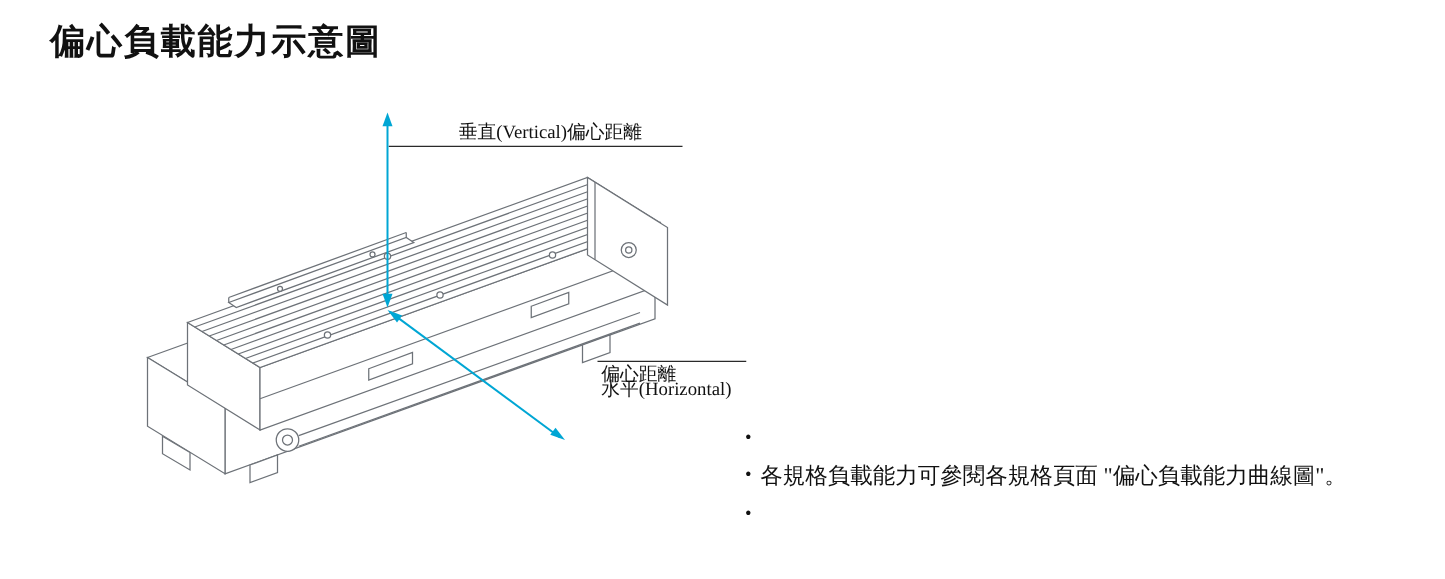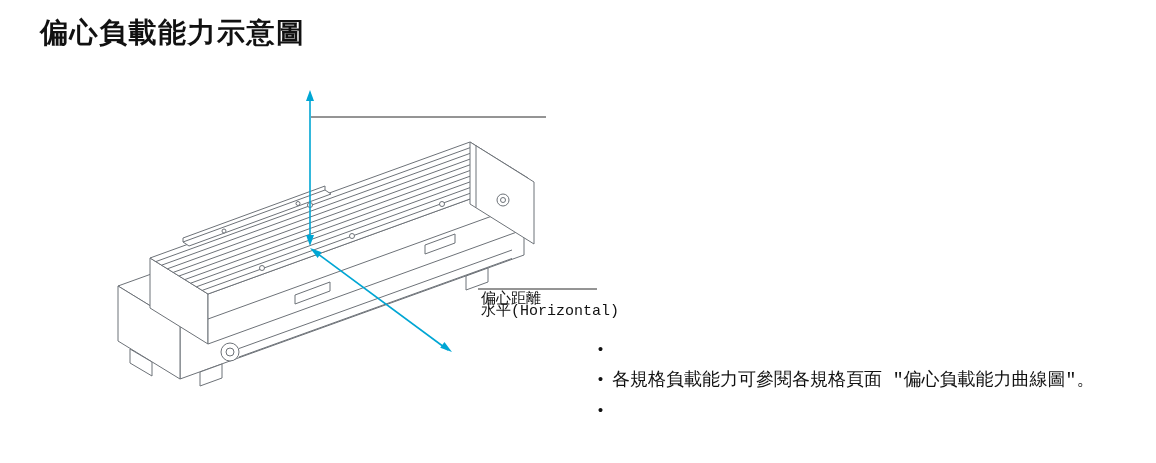--- a/index.html
+++ b/index.html
@@ -1,18 +1,18 @@
 <!DOCTYPE html>
 <html style="--accent: #00A6D4; --line: #6d7278;"><head>
 <meta charset="utf-8">
 <style>
   html,body { margin:0; padding:0; background:#ffffff; }
   .canvas {
     position:relative; width:1156px; height:463px; background:#fff;
-    font-family:Liberation Mono, monospace; color:#1a1a1a; overflow:hidden;
+    font-family:Liberation Serif, serif; color:#1a1a1a; overflow:hidden;
   }
   .page-title {
     position:absolute; left:40px; top:14px;
     font-size:28px; font-weight:700; letter-spacing:1.5px; color:#111;
     white-space:nowrap;
   }
   svg.diagram-svg { position:absolute; left:0; top:0; width:1156px; height:463px; }
   .face   { fill:#ffffff; stroke:var(--line,#6d7278); stroke-width:1; }
   .draw   { fill:none;    stroke:var(--line,#6d7278); stroke-width:1; }
   .hole   { fill:#ffffff; stroke:var(--line,#6d7278); stroke-width:1; }
@@ -109,20 +109,21 @@
     </g>
 
     <g>
       <line class="leader" x1="311" y1="117" x2="546" y2="117"></line>
     </g>
     <g>
       <line class="leader" x1="478" y1="289" x2="597" y2="289"></line>
     </g>
   </svg>
 
+  <div class="diagram-label label-vertical">垂直(Vertical)偏心距離</div>
 
   <div class="diagram-label label-horizontal1">水平(Horizontal)</div>
 
   <div class="diagram-label label-horizontal2">偏心距離</div>
 
   <div class="notes">
     <div class="note-item">
       <span class="note-bullet">•</span>
     </div>
     <div class="note-item">

